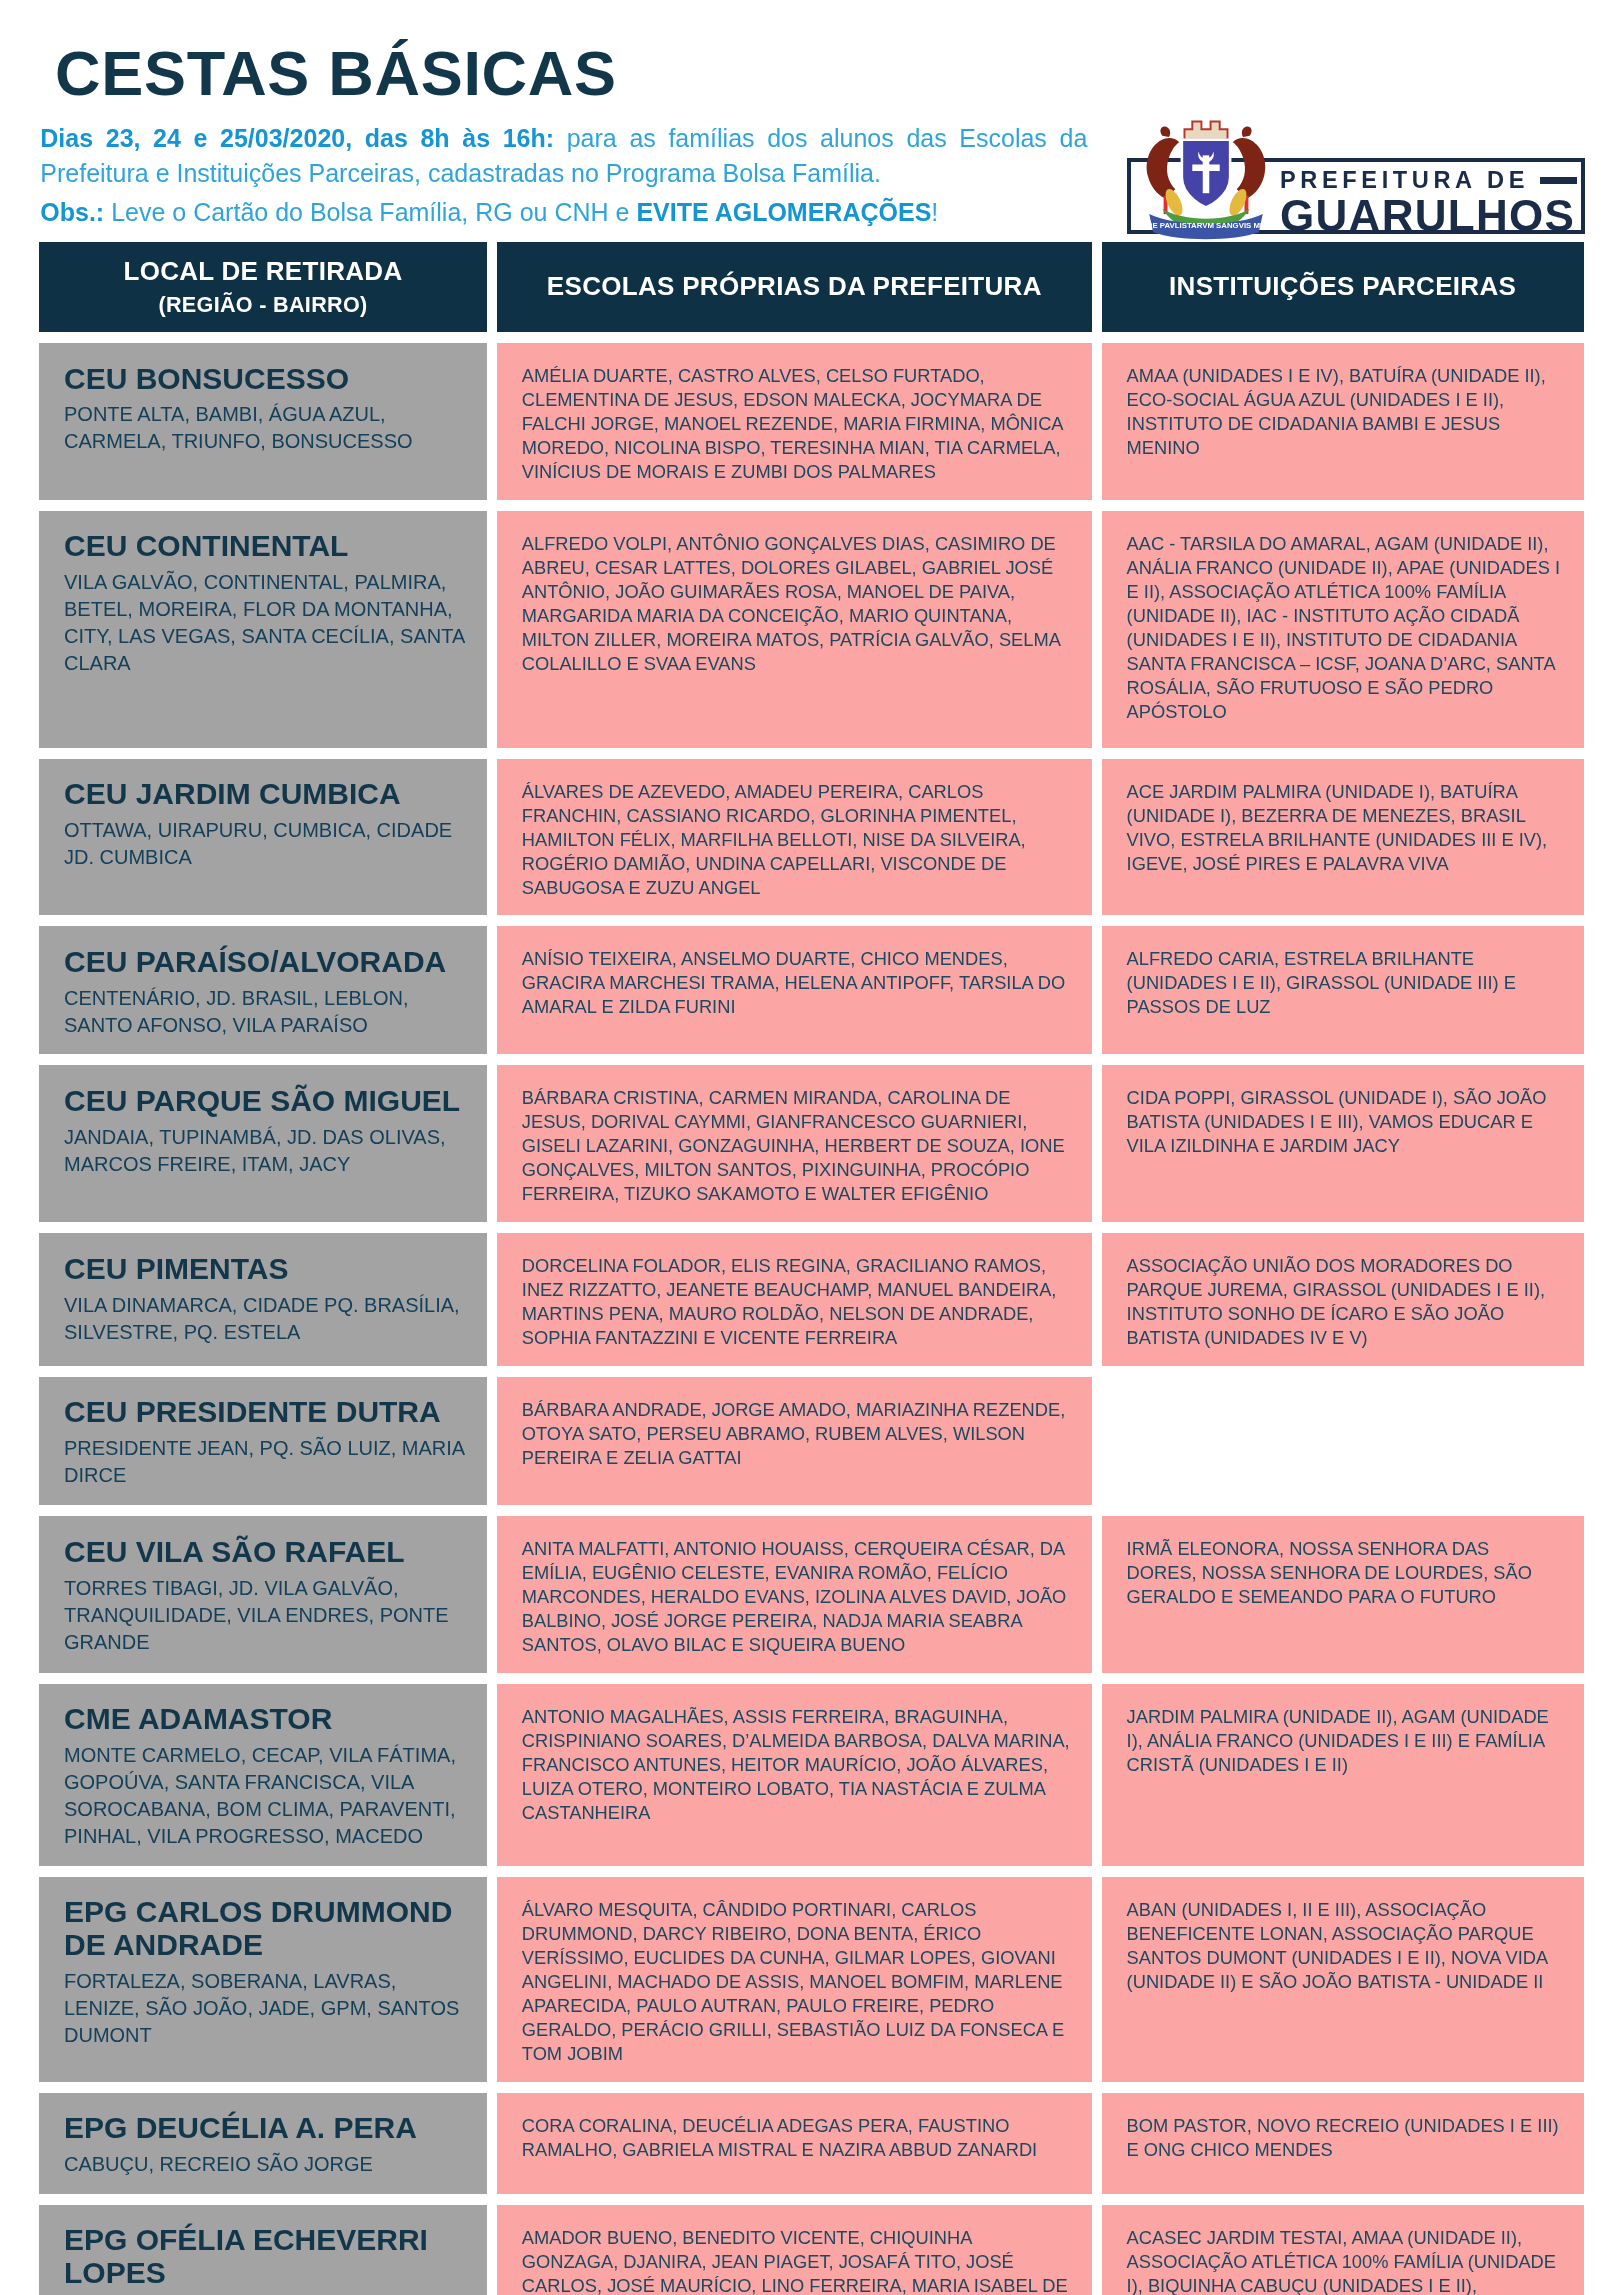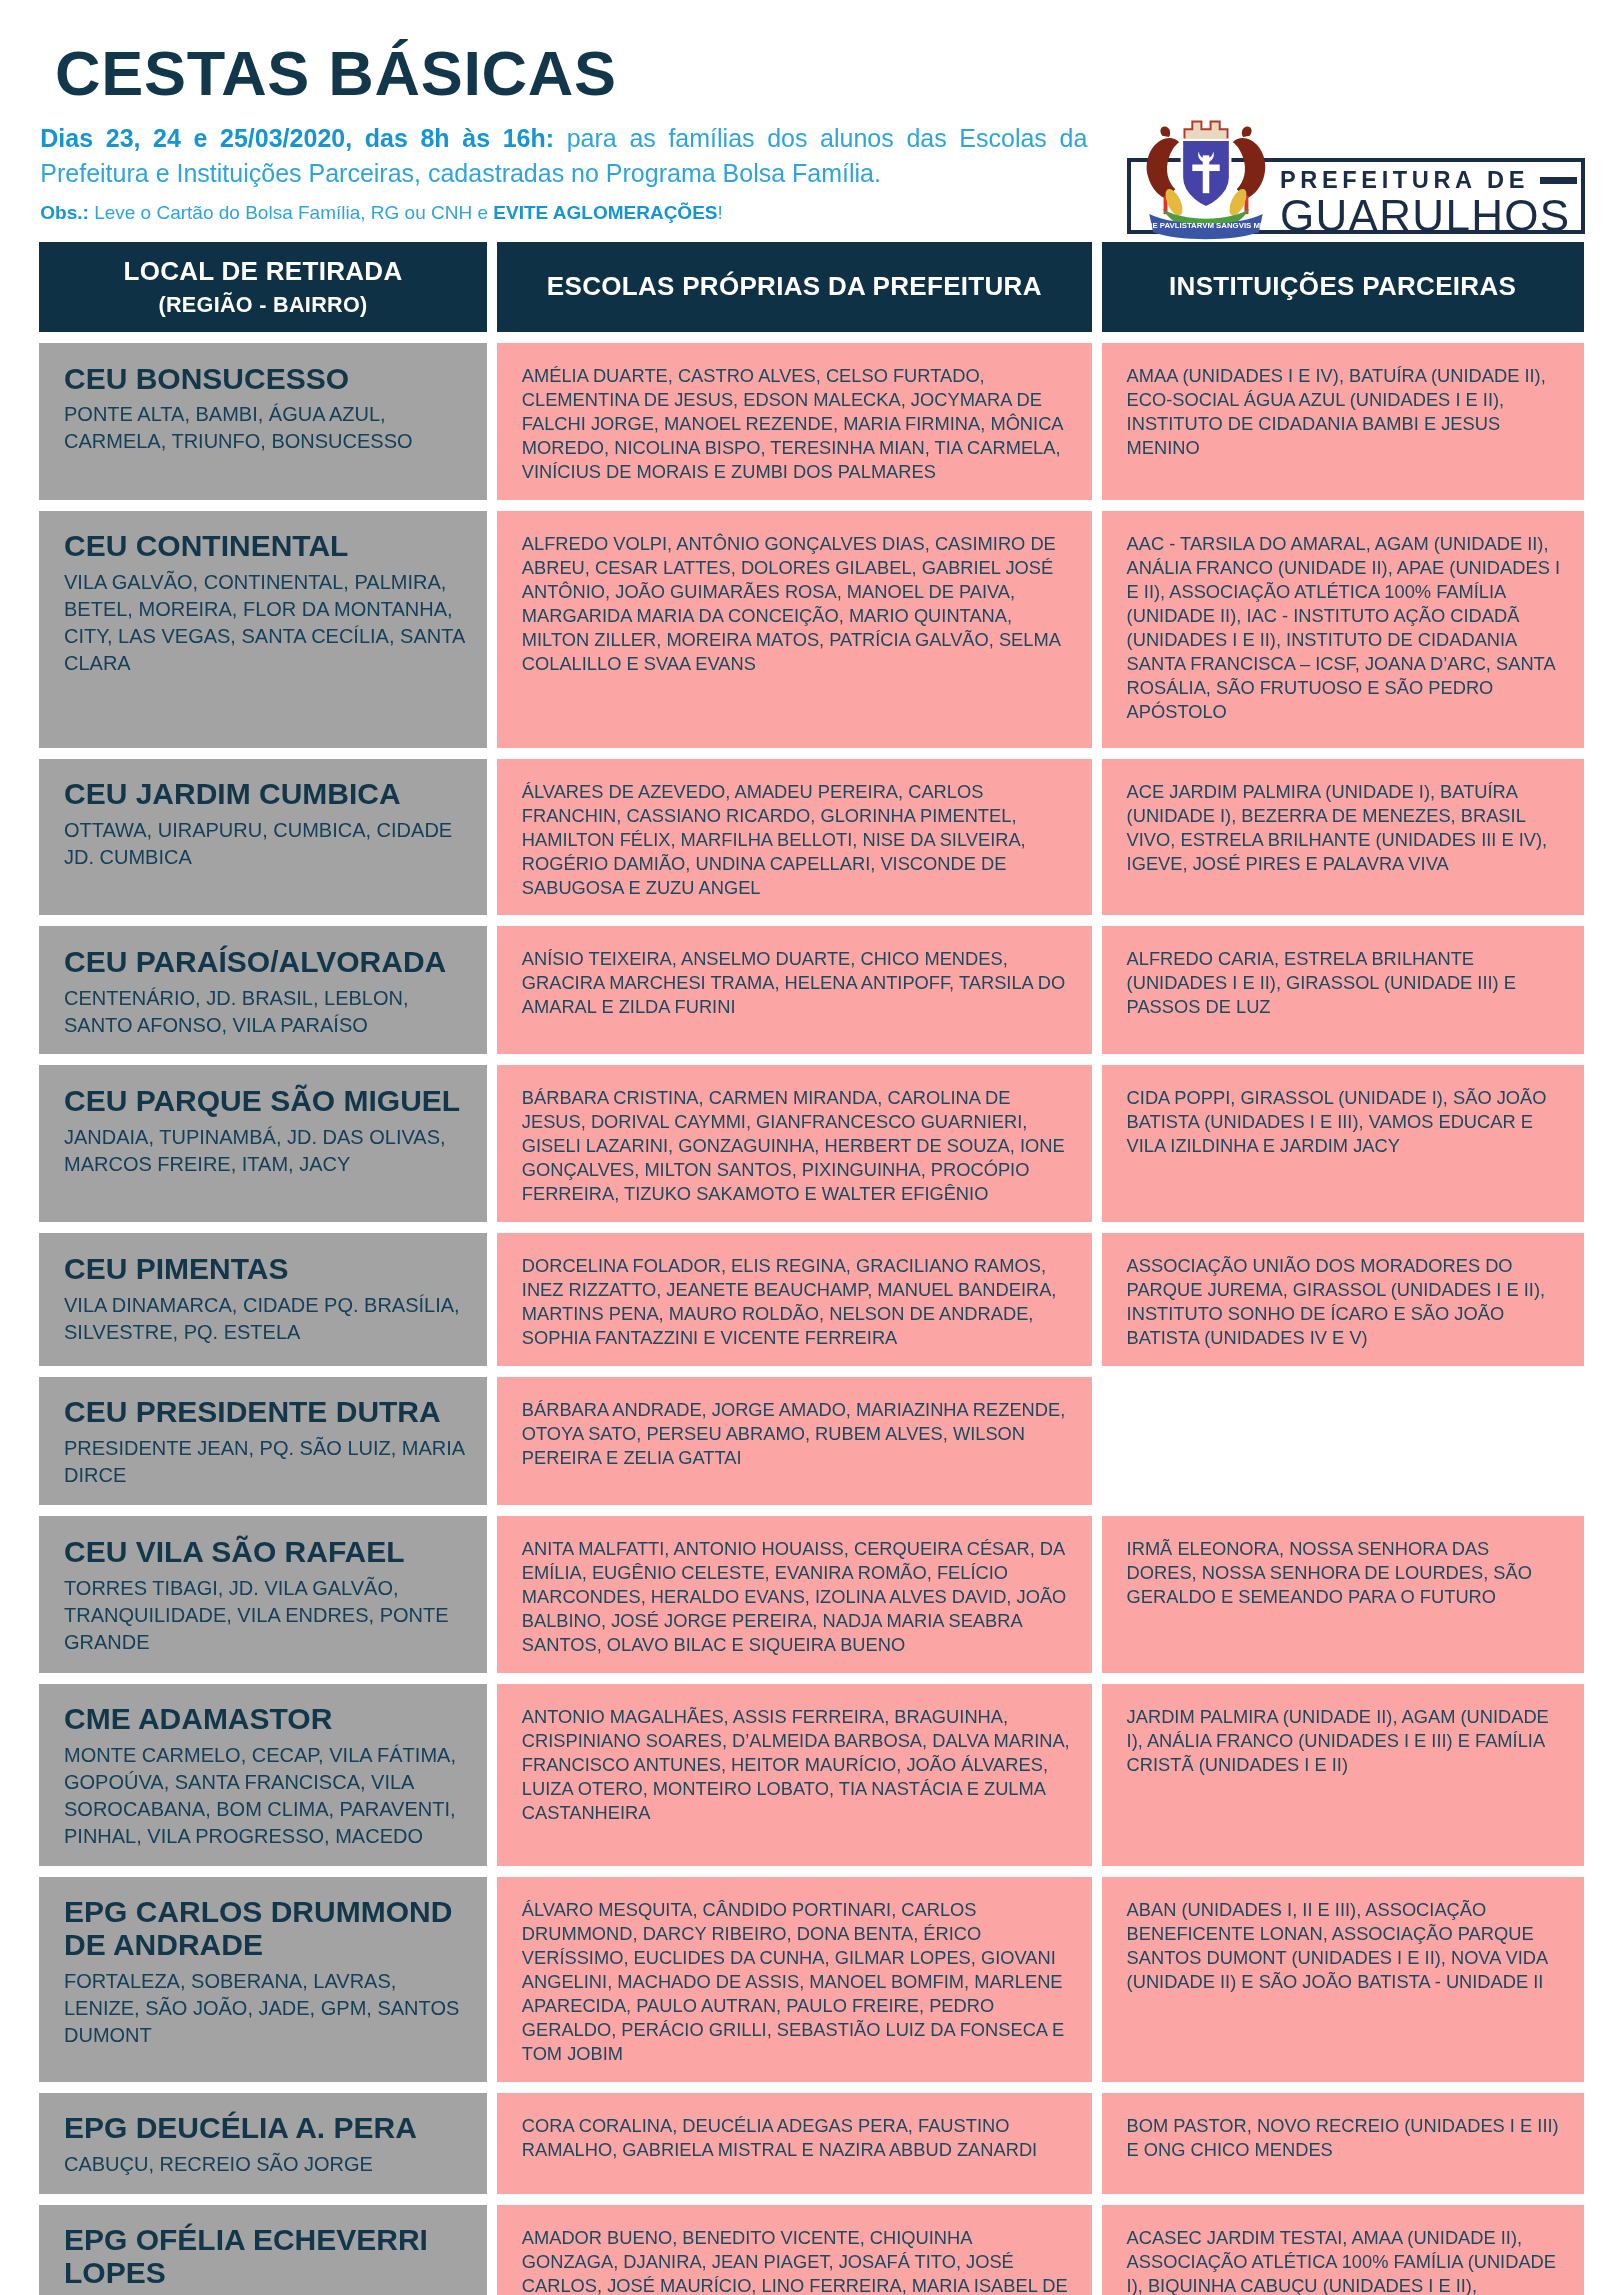--- a/index.html
+++ b/index.html
@@ -13,31 +13,31 @@
   
   .main-title{
     margin:16px;font-size:63px;line-height:1.02;font-weight:bold;
     letter-spacing:0.7px;color:#12374B;
   }
   .intro{
     margin:14.4px 0 0 1.3px;width:1047px;
     font-size:25px;line-height:35px;text-align:justify;
     color:#2FA4DB;font-weight:normal;
   }
-  .obs{margin:3.9px 0 0 1.3px;width:1060px;font-size:19px;line-height:35px;color:#2FA4DB;}
+  .obs{margin:3.9px 0 0 1.3px;width:1060px;font-size:25px;line-height:35px;color:#2FA4DB;}
   .b{color:#1595D3;font-weight:bold;}
   
   .logo{
     position:absolute;top:158px;right:38px;width:458px;height:76px;
     background:#ffffff;border:4.6px solid #1B2C49;box-sizing:border-box;
   }
   .logo-text{margin-left:149px;padding-top:5.2px;color:#1B2C49;}
   .logo-line1{display:flex;align-items:center;gap:10.5px;font-size:23.6px;font-weight:bold;letter-spacing:4.6px;}
   .logo-bar{flex:1;height:7.2px;background:#1B2C49;margin-right:3.9px;}
-  .logo-line2{font-size:44px;font-weight:normal;letter-spacing:1.3px;line-height:1.02;}
+  .logo-line2{font-size:44px;font-weight:bold;letter-spacing:1.3px;line-height:1.02;}
   .crest{position:absolute;left:5.2px;top:-51px;width:140px;height:137px;}
   
   .table{margin-top:11.8px;display:flex;flex-direction:column;gap:11px;}
   .trow{display:grid;grid-template-columns:448px 595px 482px;gap:9.8px;}
   .hcell{
     background:#0F3145;color:#ffffff;font-weight:bold;
     display:flex;flex-direction:column;align-items:center;justify-content:center;
     text-align:center;min-height:90px;font-size:26px;letter-spacing:0.3px;
   }
   .hsub{font-size:21.6px;margin-top:5.2px;font-weight:bold;}

